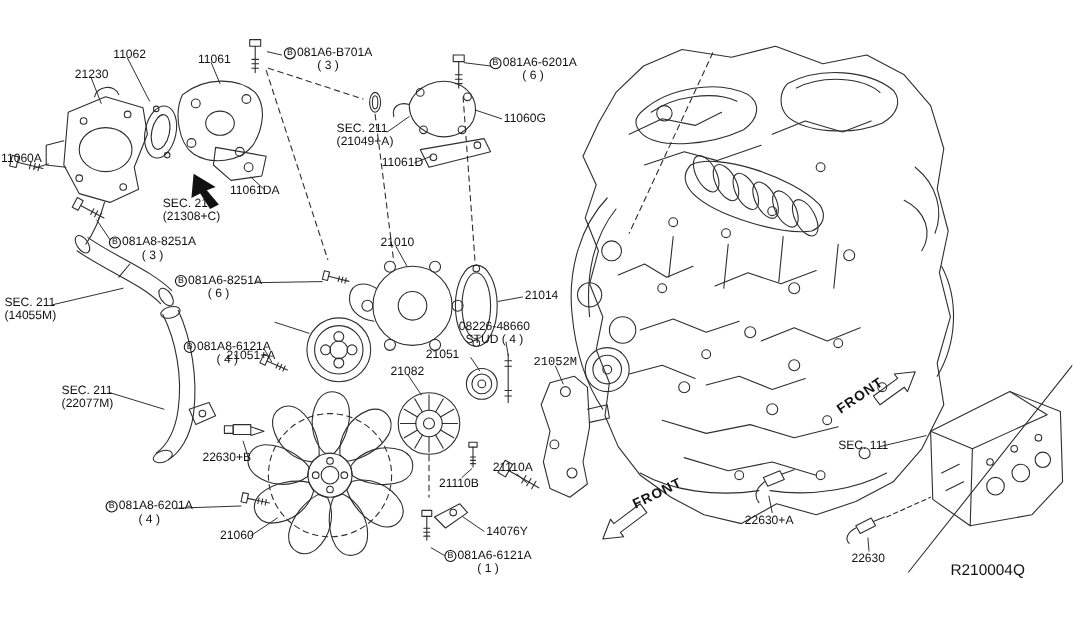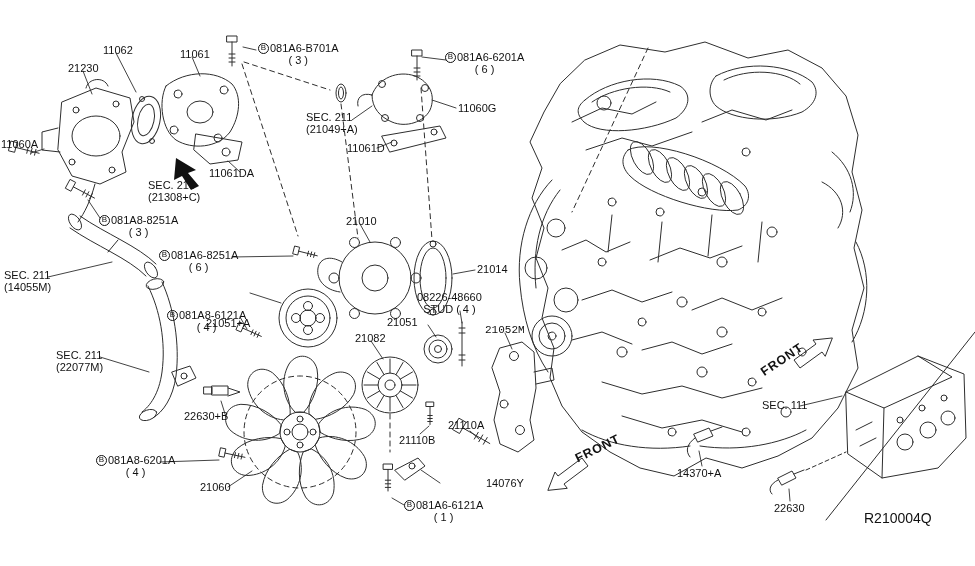--- a/index.html
+++ b/index.html
@@ -497,35 +497,35 @@
       <div class="part-label" style="left: 399px; top: 434px;">
         <span class="row">
           <span>21110B</span>
         </span>
       </div>
       <div class="part-label" style="left: 448px; top: 419px;">
         <span class="row">
           <span>21110A</span>
         </span>
       </div>
-      <div class="part-label" style="left: 442px; top: 477px; margin-left: 44px;">
+      <div class="part-label" style="left: 442px; top: 477px;">
         <span class="row">
           <span>14076Y</span>
         </span>
       </div>
       <div class="part-label" style="left: 404px; top: 499px;">
         <span class="row">
           <span class="circ">B</span>
           <span>081A6-6121A</span>
         </span>
         <span class="sub">( 1 )</span>
       </div>
       <div class="part-label" style="left: 677px; top: 467px;">
         <span class="row">
-          <span>14370+A</span>
+          <span>22630+A</span>
         </span>
       </div>
       <div class="part-label" style="left: 762px; top: 399px;">
         <span class="row">
           <span>SEC. 111</span>
         </span>
       </div>
       <div class="part-label" style="left: 774px; top: 502px;">
         <span class="row">
           <span>22630</span>

